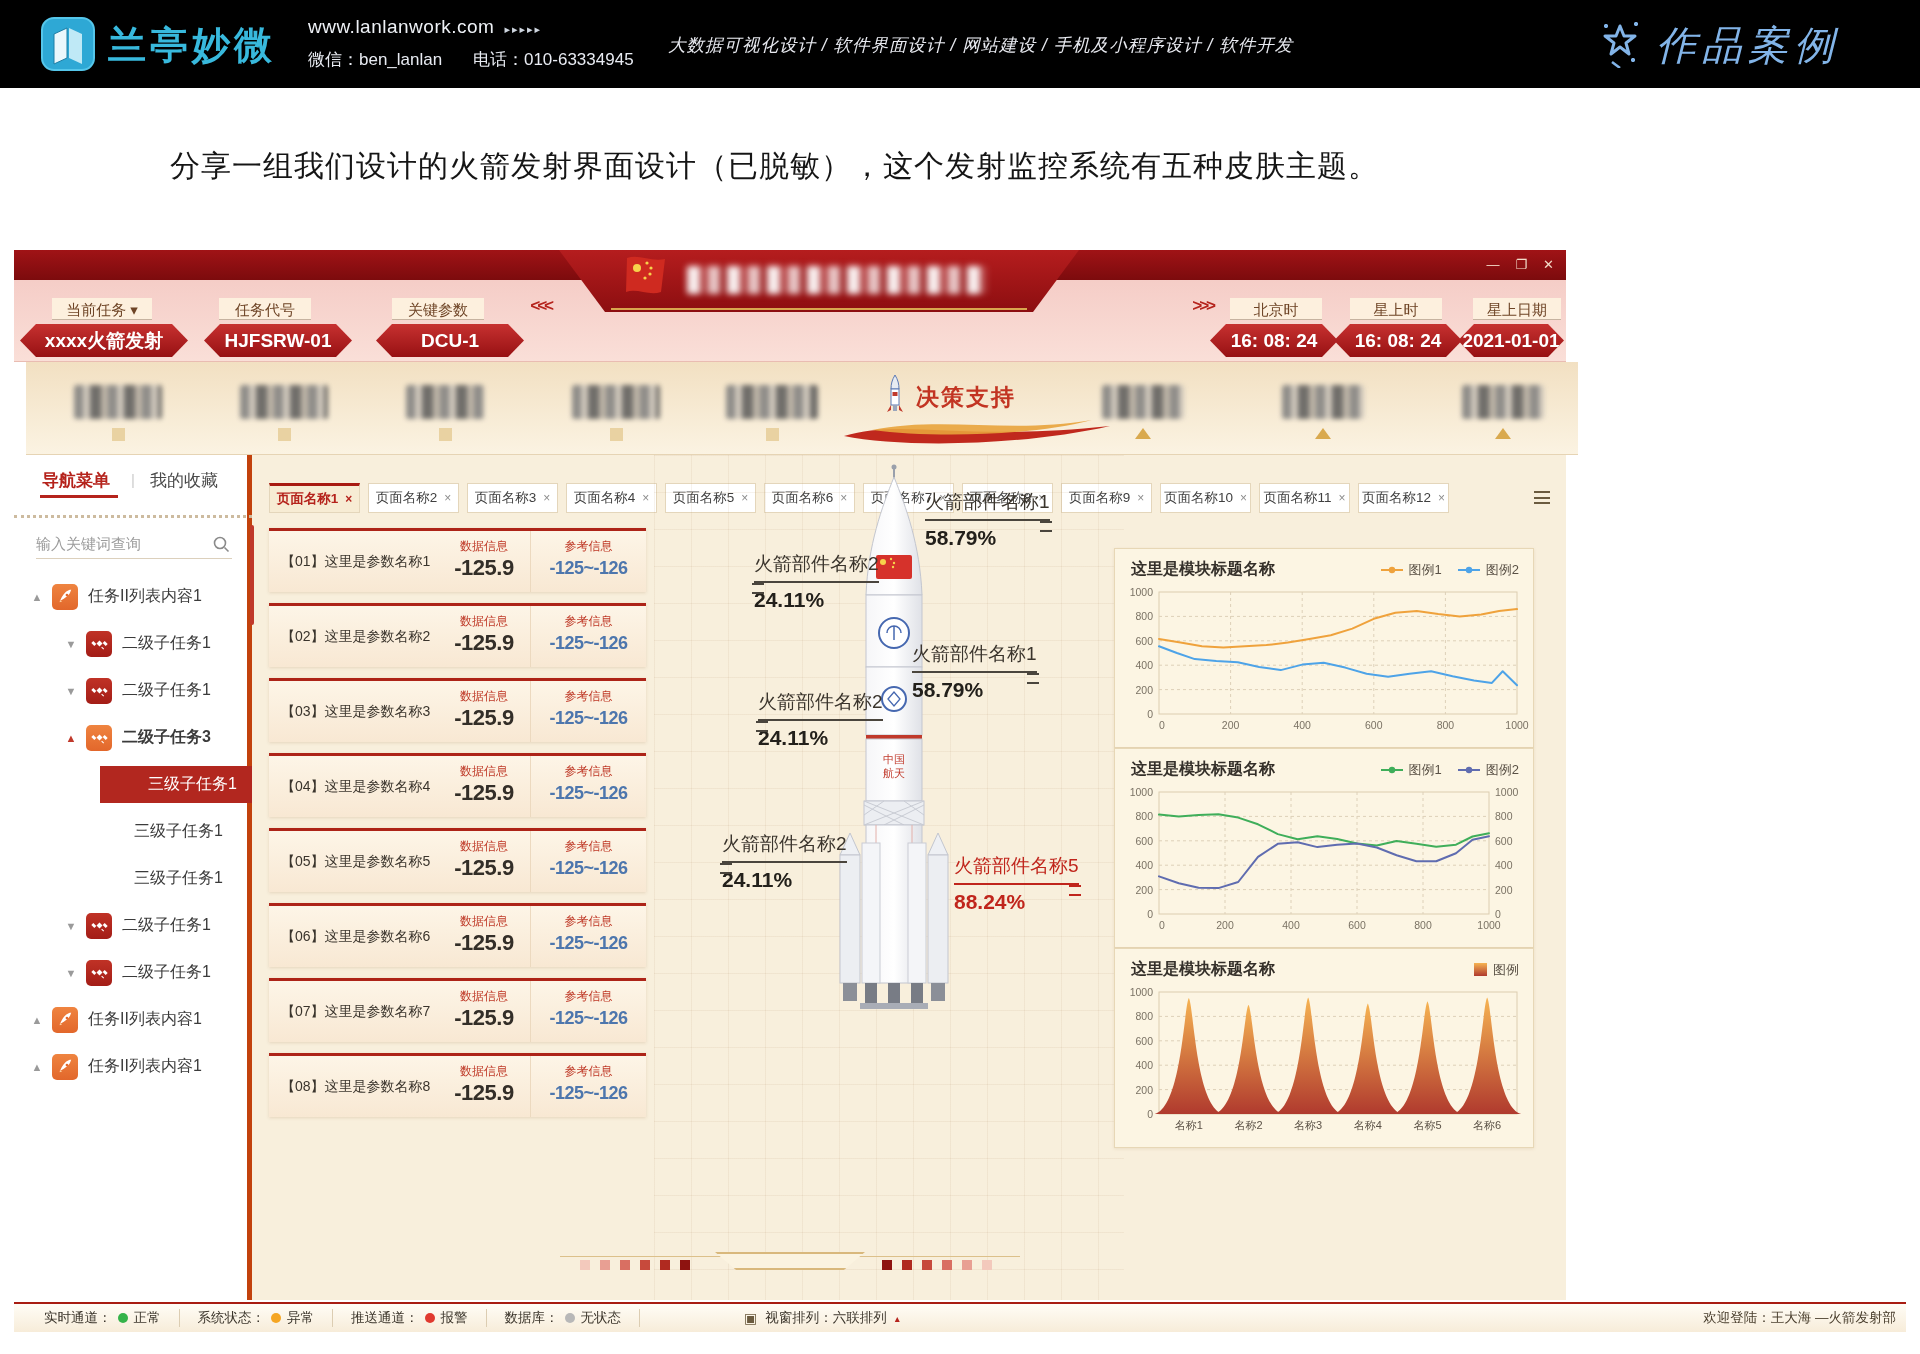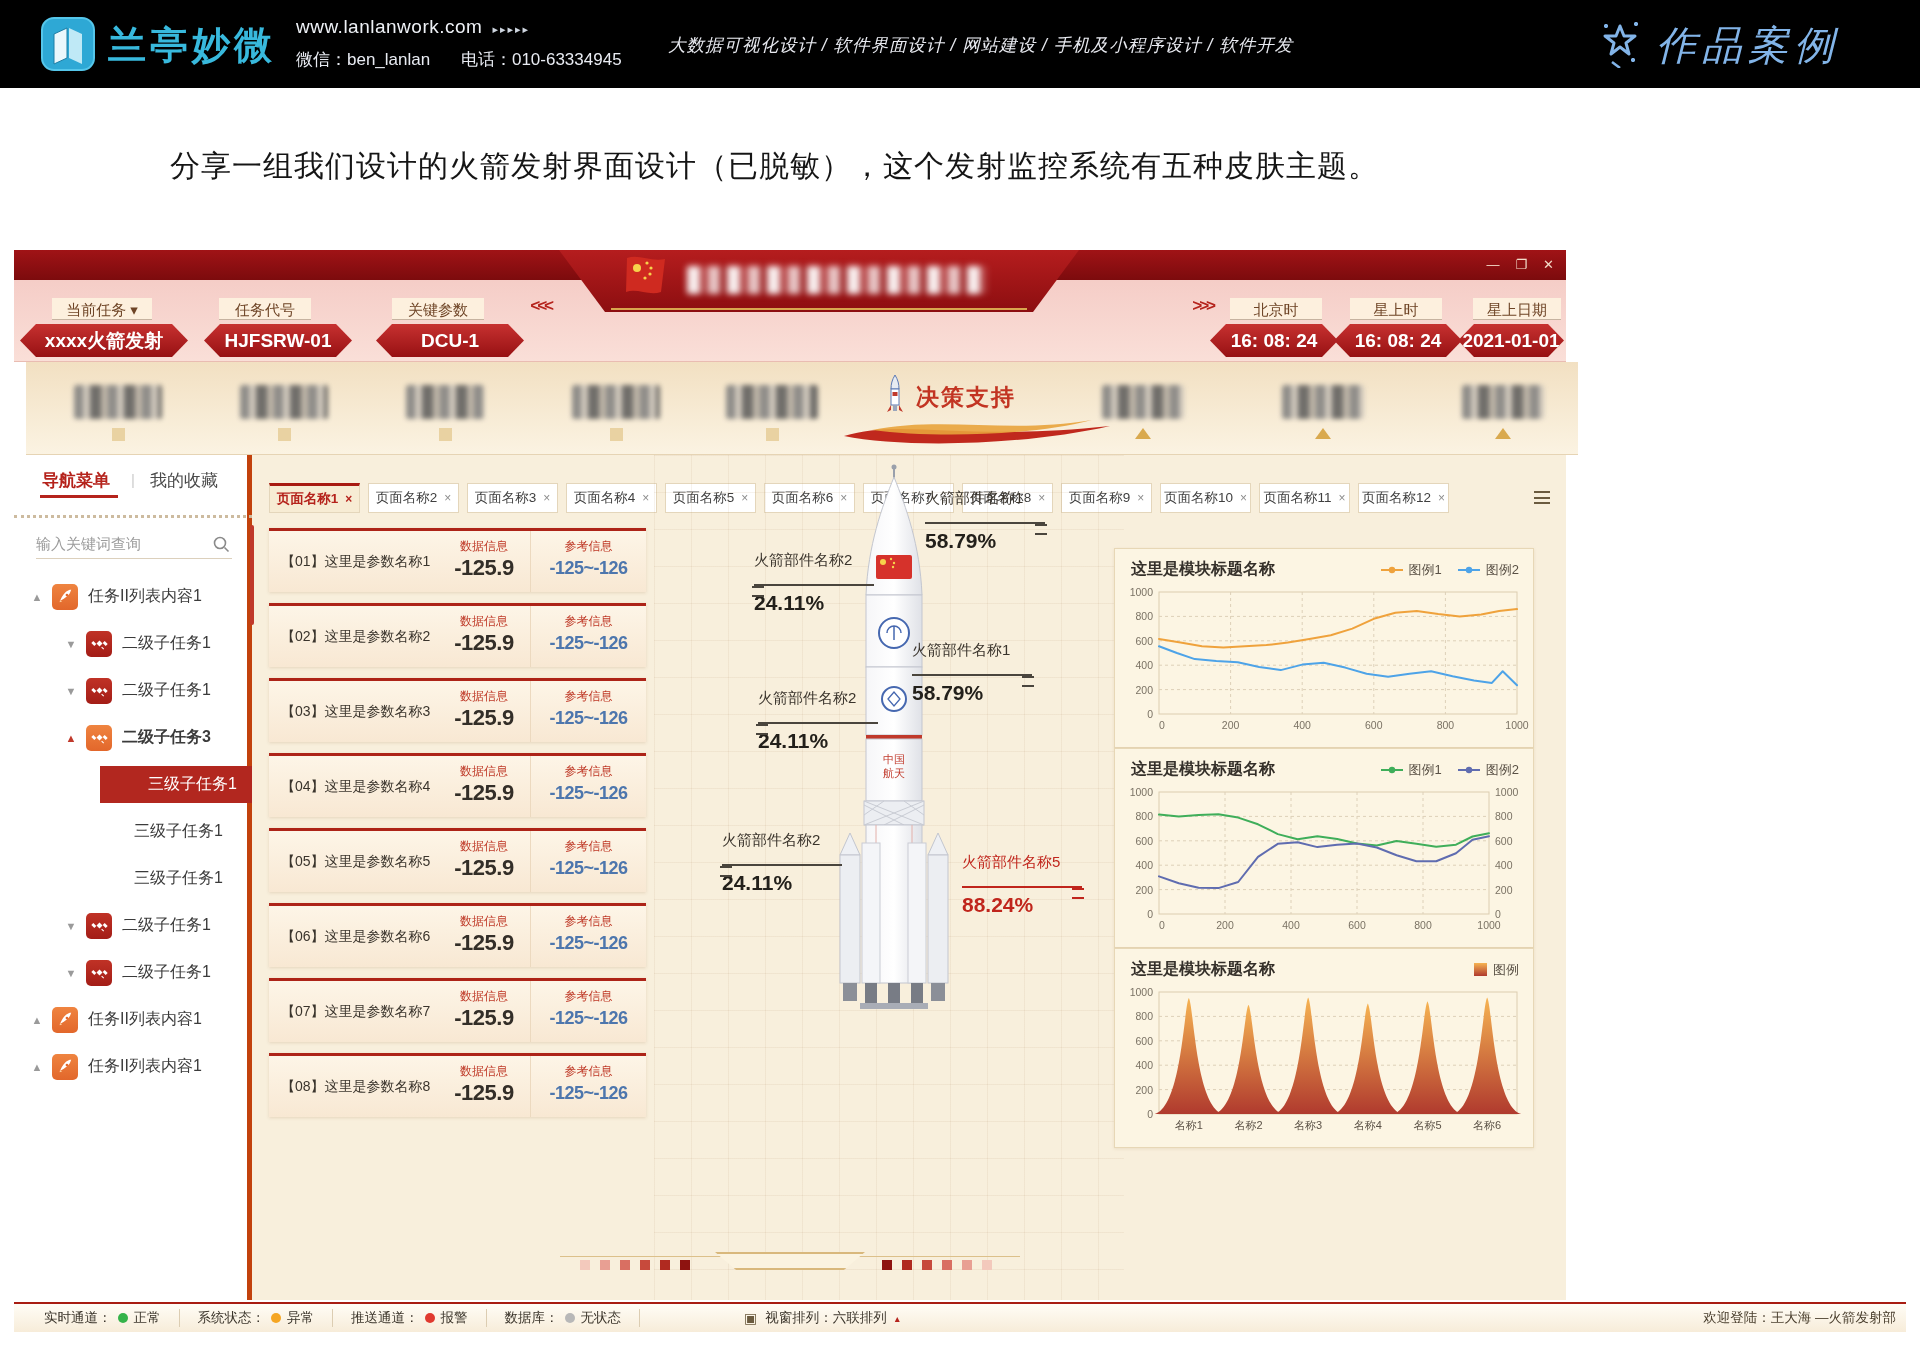--- a/index.html
+++ b/index.html
@@ -4,21 +4,21 @@
 <style>
   * { margin:0; padding:0; box-sizing:border-box; }
   html,body { background:#fff; }
   body { font-family:"Liberation Sans","DejaVu Sans",sans-serif; }
   #page { position:relative; width:1920px; height:1354px; background:#fff; overflow:hidden; }
 
   
   .site-header { position:absolute; left:0; top:0; width:1920px; height:88px; background:#000; }
   .logo-box { position:absolute; left:40px; top:16px; width:56px; height:56px; }
   .brand { position:absolute; left:108px; top:20px; font-size:38px; font-weight:bold; color:#38b9dd; letter-spacing:4px; }
-  .site-info { position:absolute; left:296px; top:16px; color:#eef1f6; }
+  .site-info { position:absolute; left:308px; top:16px; color:#eef1f6; }
   .site-url { font-size:19px; letter-spacing:.5px; }
   .site-url .arrows { font-size:11px; color:#cfd6e0; letter-spacing:2px; margin-left:10px; }
   .site-line2 { margin-top:10px; font-size:17px; color:#e8ebf2; }
   .site-line2 span { margin-right:26px; }
   .services { position:absolute; left:668px; top:33px; width:640px; font-size:17.5px; font-style:italic; color:#e8eaf0; letter-spacing:1px; }
   .portfolio { position:absolute; left:1598px; top:18px; display:flex; align-items:center; gap:14px; }
   .portfolio .cases { font-size:40px; font-style:italic; color:#82b4e8; letter-spacing:6px; font-family:"Liberation Serif","DejaVu Serif",serif; }
 
   
   .intro { position:absolute; left:170px; top:146px; font-size:30px; color:#151515; letter-spacing:1px; }
@@ -113,21 +113,21 @@
   .pcol.ref { width:116px; border-left:1px solid #ecd9bf; }
   .plabel { font-size:12px; color:#bf3a28; }
   .pdata { font-size:22px; font-weight:bold; color:#332e28; letter-spacing:-.5px; }
   .pref { font-size:18px; font-weight:bold; color:#4d76ad; letter-spacing:-.5px; margin-top:3px; }
 
   
   .rocketpanel { position:absolute; left:640px; top:0; width:470px; height:845px;
     background-image:linear-gradient(rgba(190,160,120,.13) 1px,transparent 1px),linear-gradient(90deg,rgba(190,160,120,.13) 1px,transparent 1px);
     background-size:37px 37px; }
   .co { position:absolute; width:158px; }
-  .co .lab { display:inline-block; font-size:15px; color:#3a342c; padding-bottom:14px; border-bottom:2px solid #4a453d; position:relative; min-width:120px; }
+  .co .lab { display:inline-block; font-size:19px; color:#3a342c; padding-bottom:4px; border-bottom:2px solid #4a453d; position:relative; min-width:120px; }
   .co .lab:after { content:""; position:absolute; width:12px; height:7px; border-top:2px solid #4a453d; border-bottom:2px solid #4a453d; top:100%; margin-top:2px; }
   .co.tick-r .lab:after { right:-2px; }
   .co.tick-l .lab:after { left:-2px; }
   .co .val { font-size:21px; font-weight:bold; color:#23201b; margin-top:5px; }
   .co.red .lab { color:#c0251c; border-color:#c0251c; }
   .co.red .lab:after { border-color:#c0251c; }
   .co.red .val { color:#c0251c; }
 
   
   .charts { position:absolute; left:1100px; top:93px; width:420px; }
@@ -589,21 +589,21 @@
           <rect x="86" y="520" width="12" height="22" fill="#787c85"></rect>
           <rect x="109" y="520" width="12" height="22" fill="#787c85"></rect>
           <rect x="58" y="540" width="68" height="6" fill="#a9adb6"></rect>
         </svg>
         <div id="callouts">
             <div class="co tick-r" style="left: 271px; top: 34px;"><div class="lab">火箭部件名称1</div><div class="val">58.79%</div></div>
             <div class="co tick-l" style="left: 100px; top: 96px;"><div class="lab">火箭部件名称2</div><div class="val">24.11%</div></div>
             <div class="co tick-r" style="left: 258px; top: 186px;"><div class="lab">火箭部件名称1</div><div class="val">58.79%</div></div>
             <div class="co tick-l" style="left: 104px; top: 234px;"><div class="lab">火箭部件名称2</div><div class="val">24.11%</div></div>
             <div class="co tick-l" style="left: 68px; top: 376px;"><div class="lab">火箭部件名称2</div><div class="val">24.11%</div></div>
-            <div class="co tick-r red" style="left: 300px; top: 398px; margin-left: 8px;"><div class="lab">火箭部件名称5</div><div class="val">88.24%</div></div>
+            <div class="co tick-r red" style="left: 300px; top: 398px;"><div class="lab">火箭部件名称5</div><div class="val">88.24%</div></div>
           </div>
       </div>
 
       <div class="charts" id="charts">
           <div class="cmod"><div class="chead">
               <div class="ctitle">这里是模块标题名称</div>
               <div class="clegend">
                 <span class="litem">
                   <svg width="22" height="10">
                     <line x1="0" y1="5" x2="22" y2="5" stroke="#efa23c" stroke-width="2"></line>

